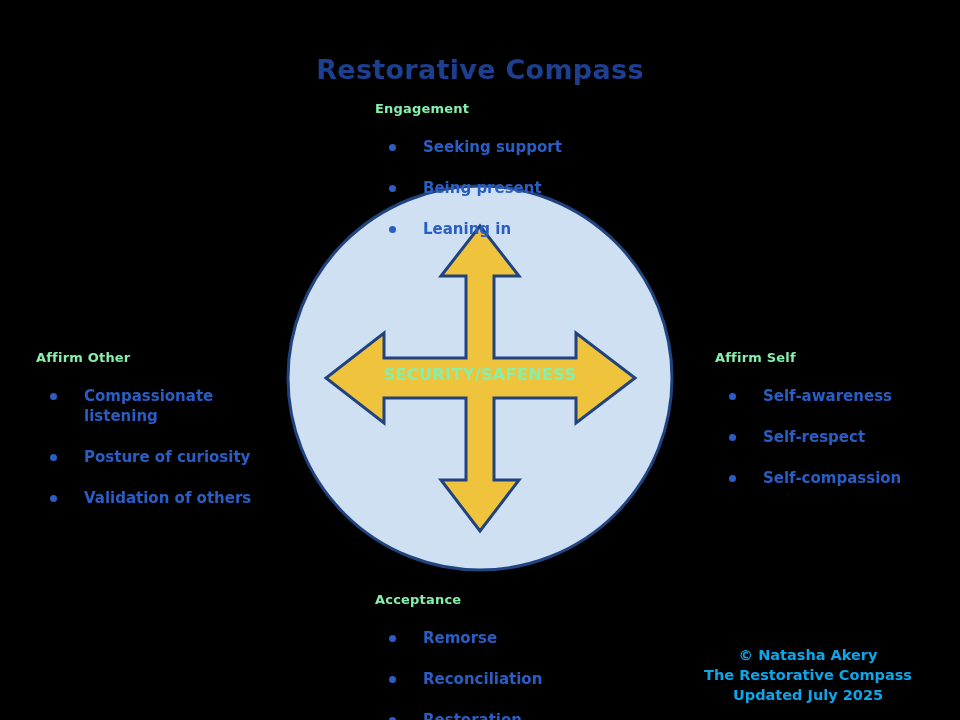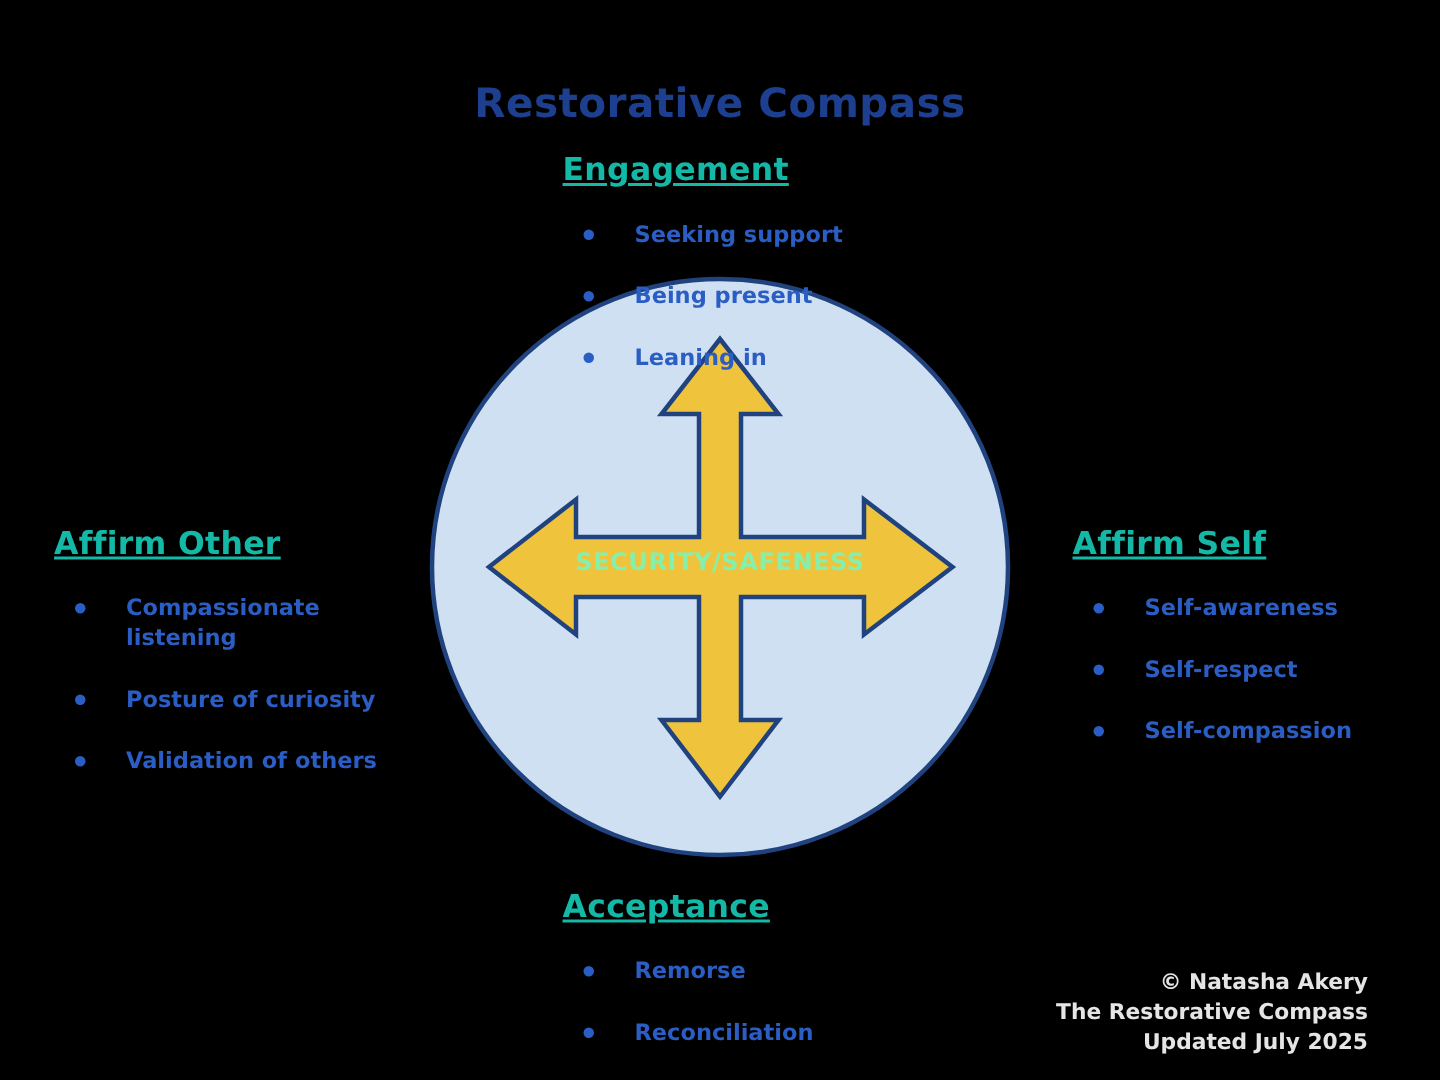--- a/index.html
+++ b/index.html
@@ -28,27 +28,26 @@
     color: #1d3f8f;
     letter-spacing: 0.3px;
     margin-top: 28px;
   }
 
   
   .quad-block {
     position: absolute;
   }
   .quad-heading {
-    font-size: 21px;
+    font-size: 13px;
     font-weight: bold;
-    color: #14b8a6;
+    color: #86efac;
     letter-spacing: 0.2px;
     margin-bottom: 3px;
     white-space: nowrap;
-    text-decoration: underline;
   }
   .quad-list {
     list-style: none;
     margin: 0;
     padding: 0;
   }
   .quad-list li {
     position: relative;
     font-size: 15px;
     font-weight: bold;
@@ -92,24 +91,24 @@
     color: #86efac;
     letter-spacing: 0.4px;
     pointer-events: none;
   }
 
   
   #credit {
     position: absolute;
     right: 48px;
     bottom: 15px;
-    text-align: right;
+    text-align: center;
     font-size: 14.5px;
     font-weight: bold;
-    color: #e5e5e5;
+    color: #0ea5e9;
     line-height: 20px;
     margin-left: 31px;
   }
   #credit div { white-space: nowrap; }
 </style>
 </head>
 <body>
 
 <div id="canvas">
 

